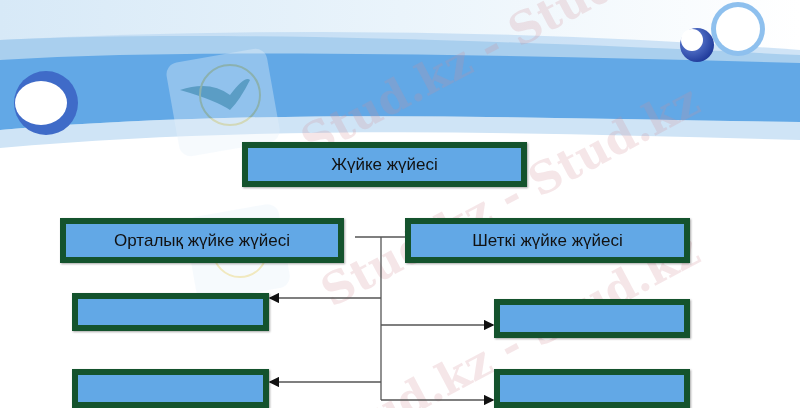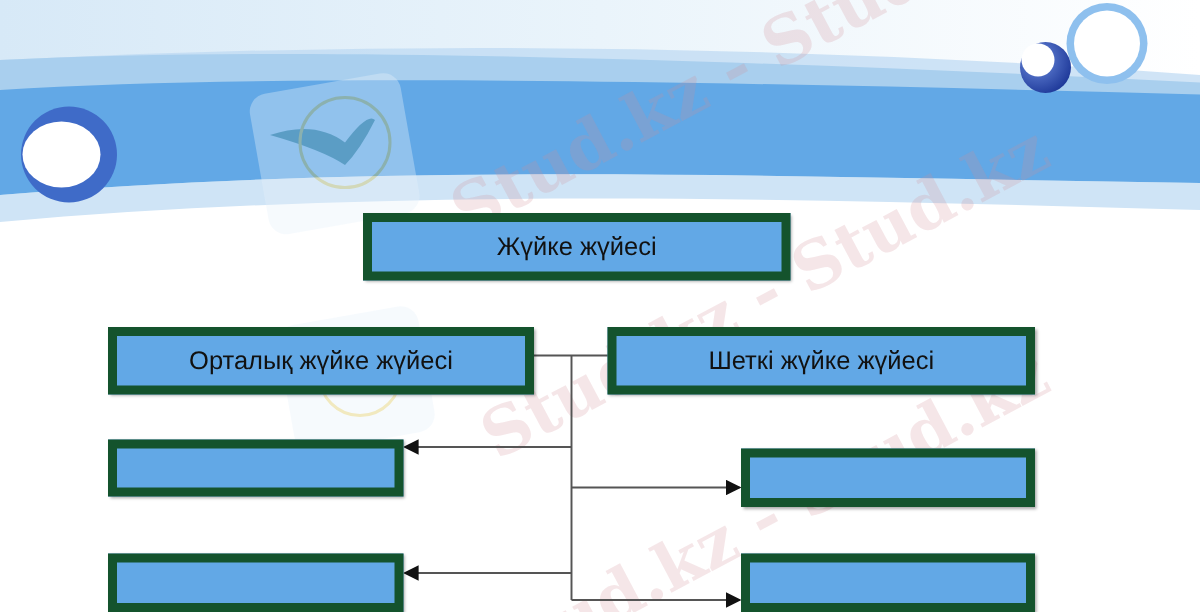--- a/index.html
+++ b/index.html
@@ -61,21 +61,21 @@
     <line x1="381" y1="325" x2="493" y2="325" marker-end="url(#arr)"></line>
     <line x1="381" y1="382" x2="270" y2="382" marker-end="url(#arr)"></line>
     <line x1="381" y1="400" x2="493" y2="400" marker-end="url(#arr)"></line>
   </g>
 </svg>
 
 <div class="box" style="left:242px;top:142px;width:285px;height:45px;">
   <span>Жүйке жүйесі</span>
 </div>
 
-<div class="box" style="left:72px;top:218px;width:284px;height:45px;">
+<div class="box" style="left:60px;top:218px;width:284px;height:45px;">
   <span>Орталық жүйке жүйесі</span>
 </div>
 
 <div class="box" style="left:405px;top:218px;width:285px;height:45px;">
   <span>Шеткі жүйке жүйесі</span>
 </div>
 
 <div class="box" style="left:72px;top:293px;width:197px;height:38px;">
   <span></span>
 </div>

